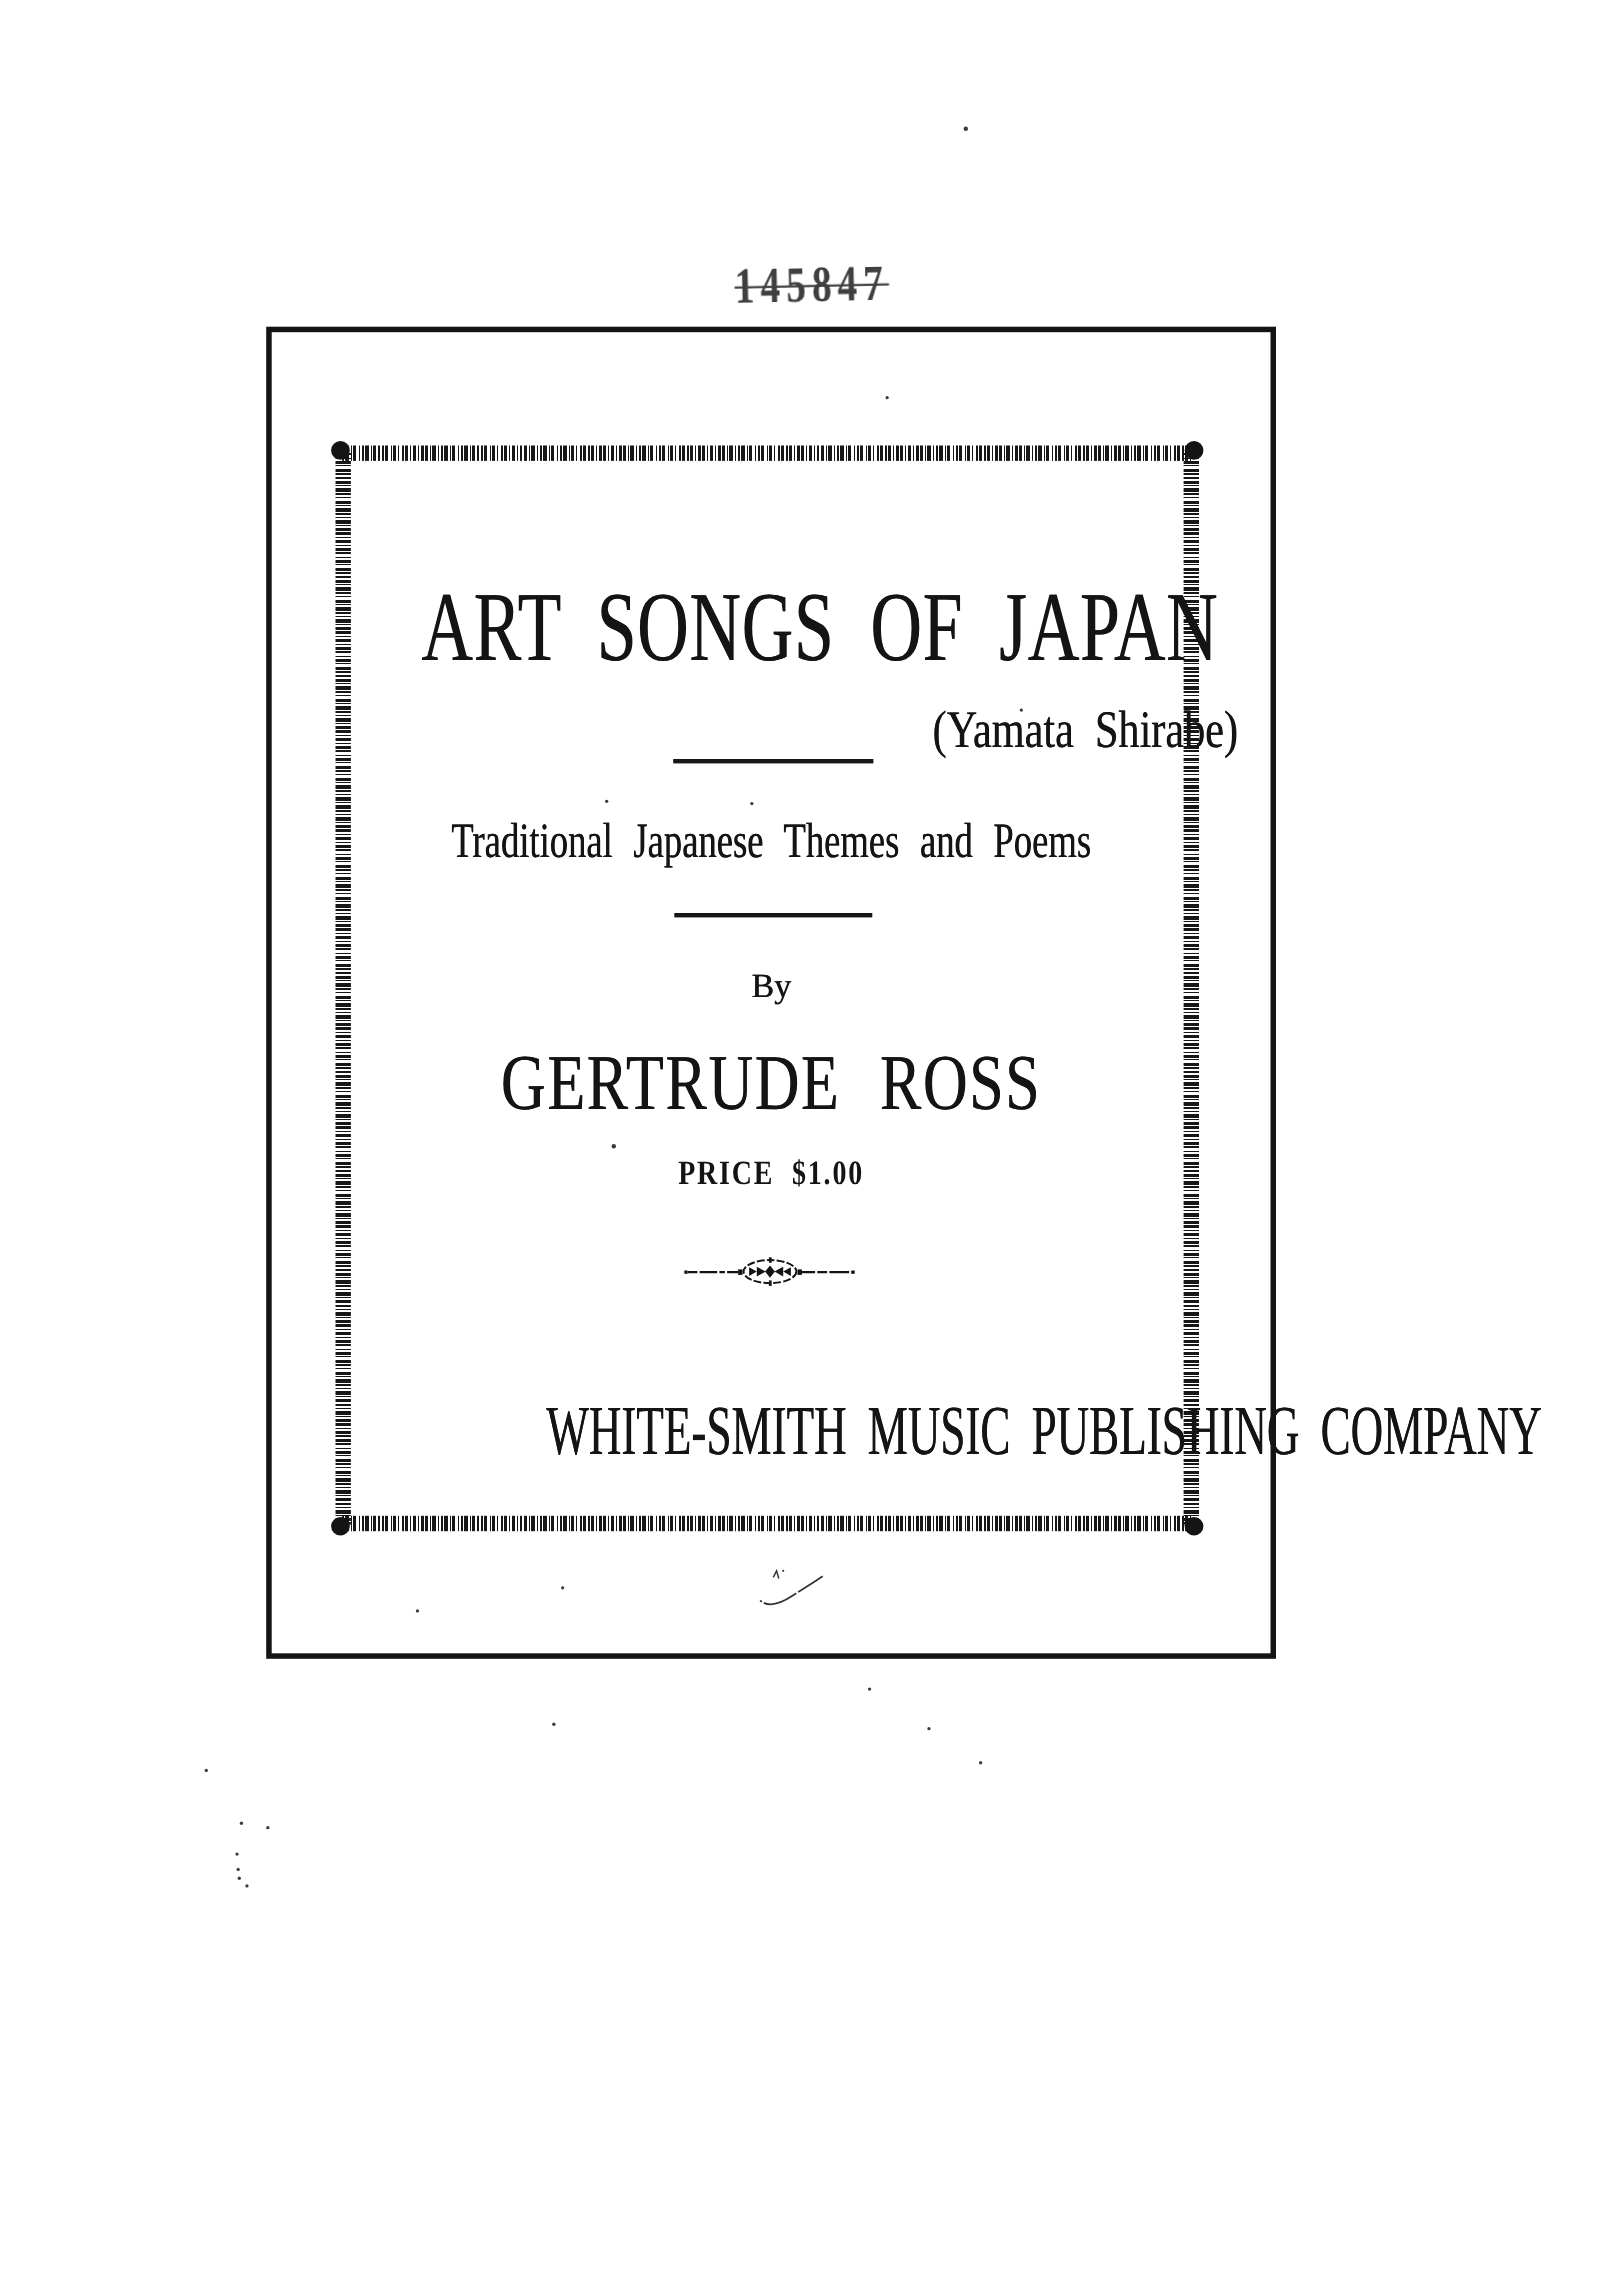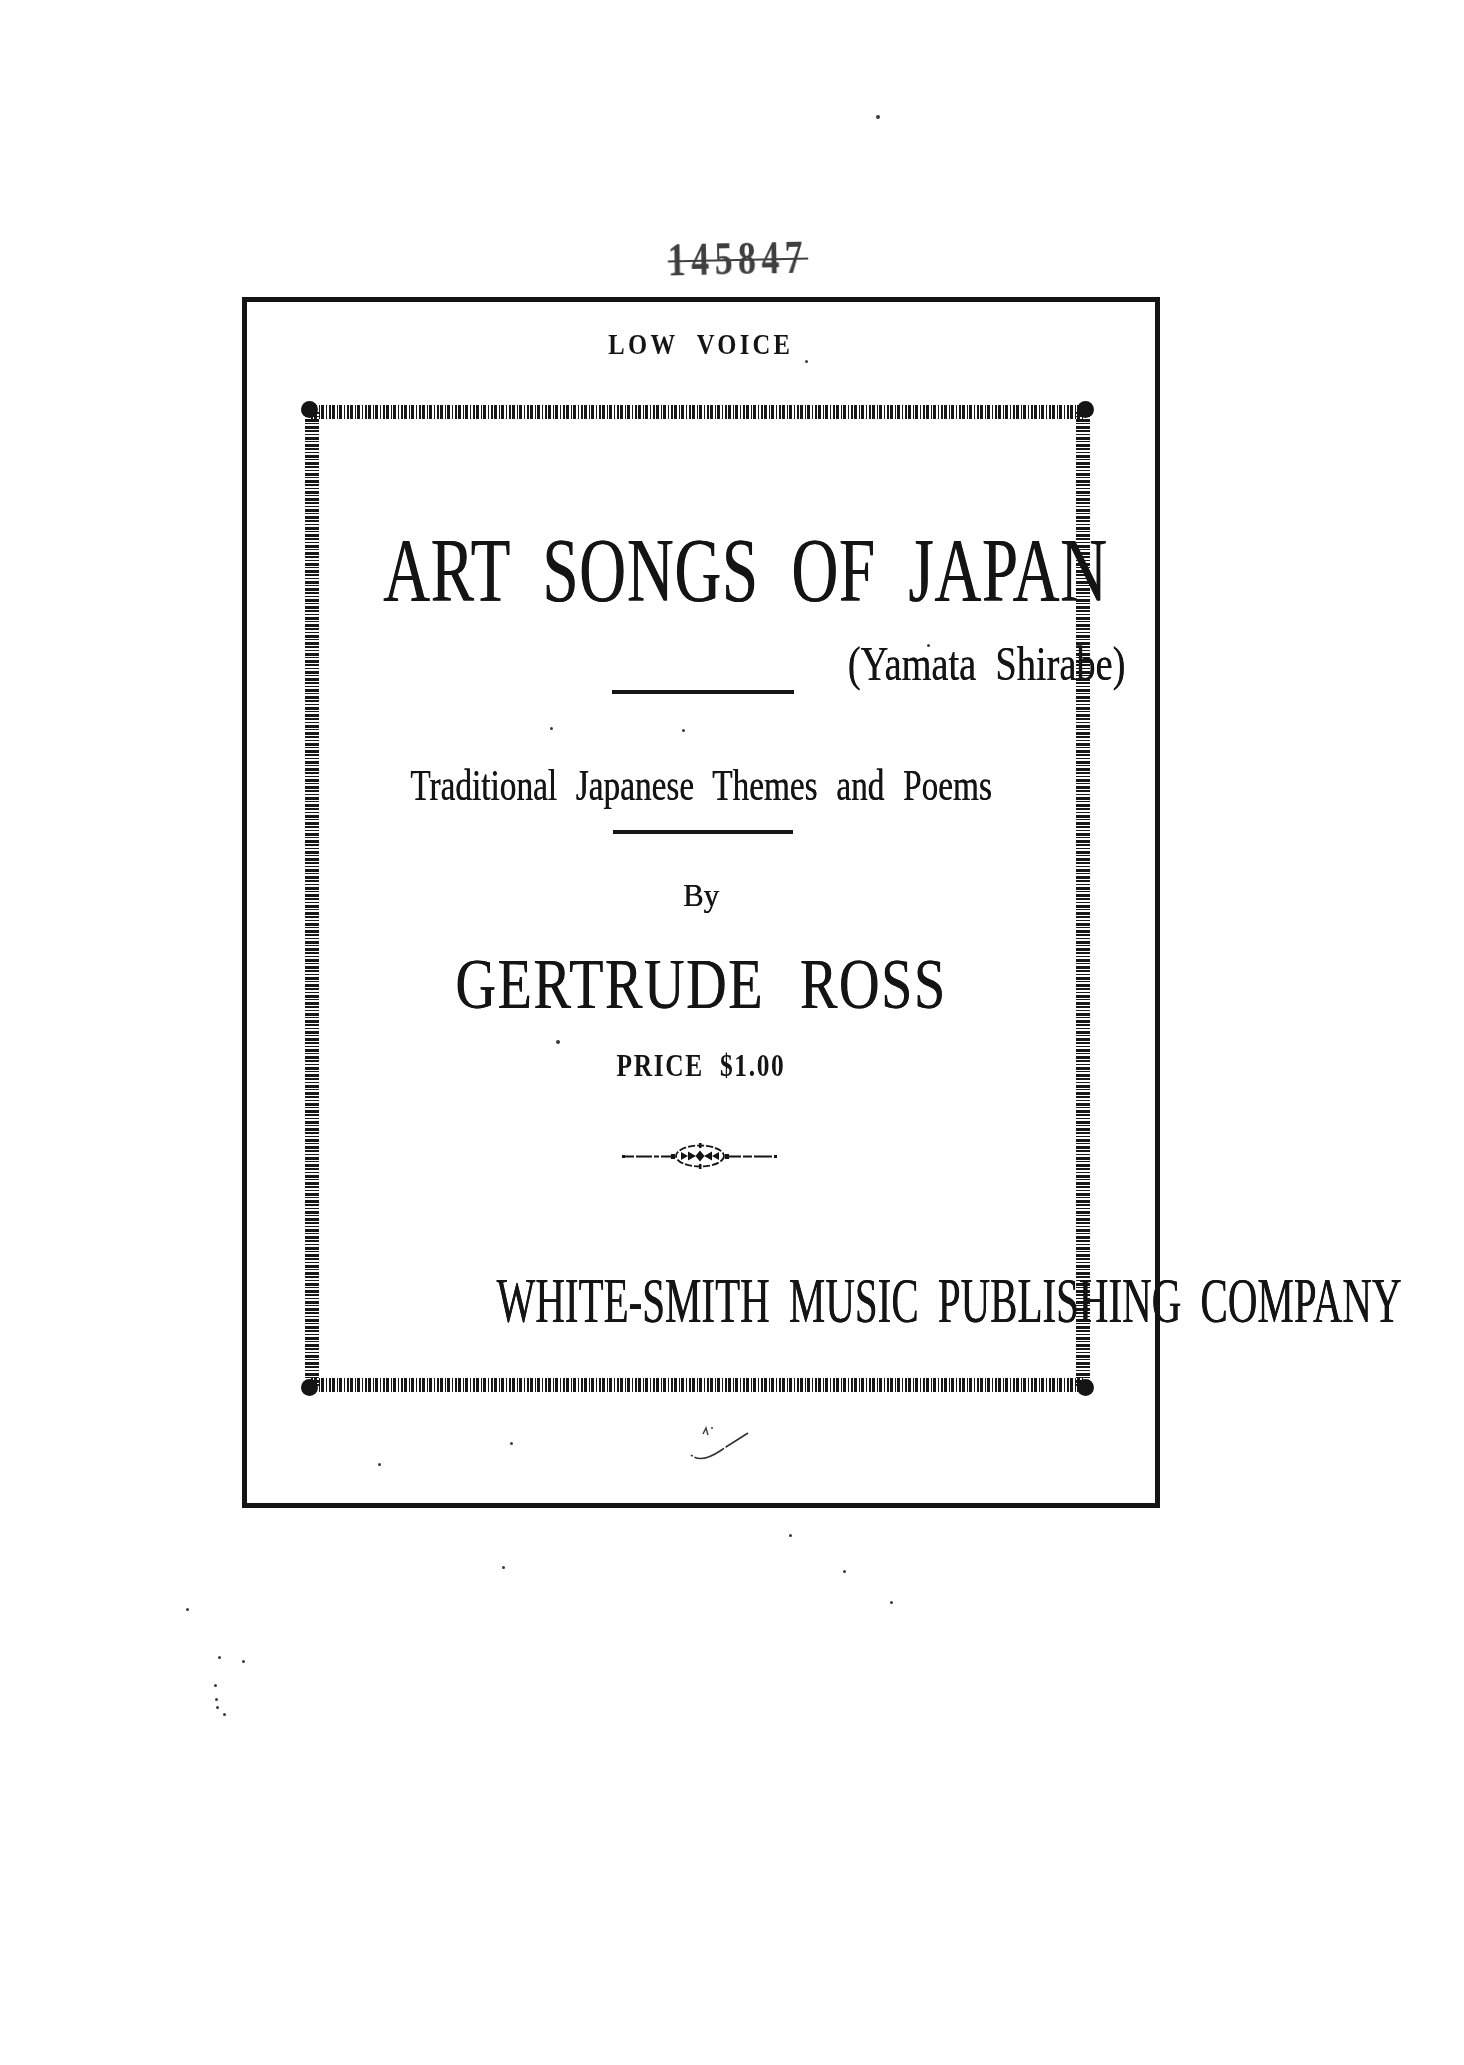--- a/index.html
+++ b/index.html
@@ -55,21 +55,21 @@
 
   .voice-label { top: 329px; font-size: 30px; font-weight: bold; letter-spacing: 4px; word-spacing: 12px; }
   .voice-label .condé { transform: scaleX(0.82); }
 
   .title { top: 526px; font-size: 90px; letter-spacing: 1px; word-spacing: 22px; text-shadow: 0.7px 0 0 #141414; }
   .title .condé { transform: scaleX(0.72); }
 
   .subtitle { top: 640px; font-size: 48px; word-spacing: 12px; text-shadow: 0.4px 0 0 #141414; text-align: right; }
   .subtitle .condé { transform: scaleX(0.80); }
 
-  .tagline { top: 763px; font-size: 45px; word-spacing: 14px; text-shadow: 0.5px 0 0 #141414; text-align: center; }
+  .tagline { top: 742px; font-size: 45px; word-spacing: 14px; text-shadow: 0.5px 0 0 #141414; text-align: center; }
   .tagline .condé { transform: scaleX(0.74); }
 
   .by-label { top: 880px; font-size: 31px; text-shadow: 0.4px 0 0 #141414; }
 
   .composer { top: 948px; font-size: 72px; letter-spacing: 2px; word-spacing: 26px; text-shadow: 0.6px 0 0 #141414; }
   .composer .condé { transform: scaleX(0.78); }
 
   .price { top: 1050px; font-size: 31px; font-weight: bold; letter-spacing: 2px; word-spacing: 10px; }
   .price .condé { transform: scaleX(0.82); }
 
@@ -172,21 +172,20 @@
 </style>
 </head>
 <body>
 
 <div class="page">
 
   <div class="stamp">145847</div>
 
   <div class="outer-frame"></div>
 
-  <div class="row voice-label"><span class="condé">LOW VOICE</span></div>
 
   <div class="deco-frame">
     <div class="strip strip-h strip-top"></div>
     <div class="strip strip-h strip-bottom"></div>
     <div class="strip strip-v strip-left"></div>
     <div class="strip strip-v strip-right"></div>
     <div class="corner-dot dot-tl"></div>
     <div class="corner-dot dot-tr"></div>
     <div class="corner-dot dot-bl"></div>
     <div class="corner-dot dot-br"></div>

